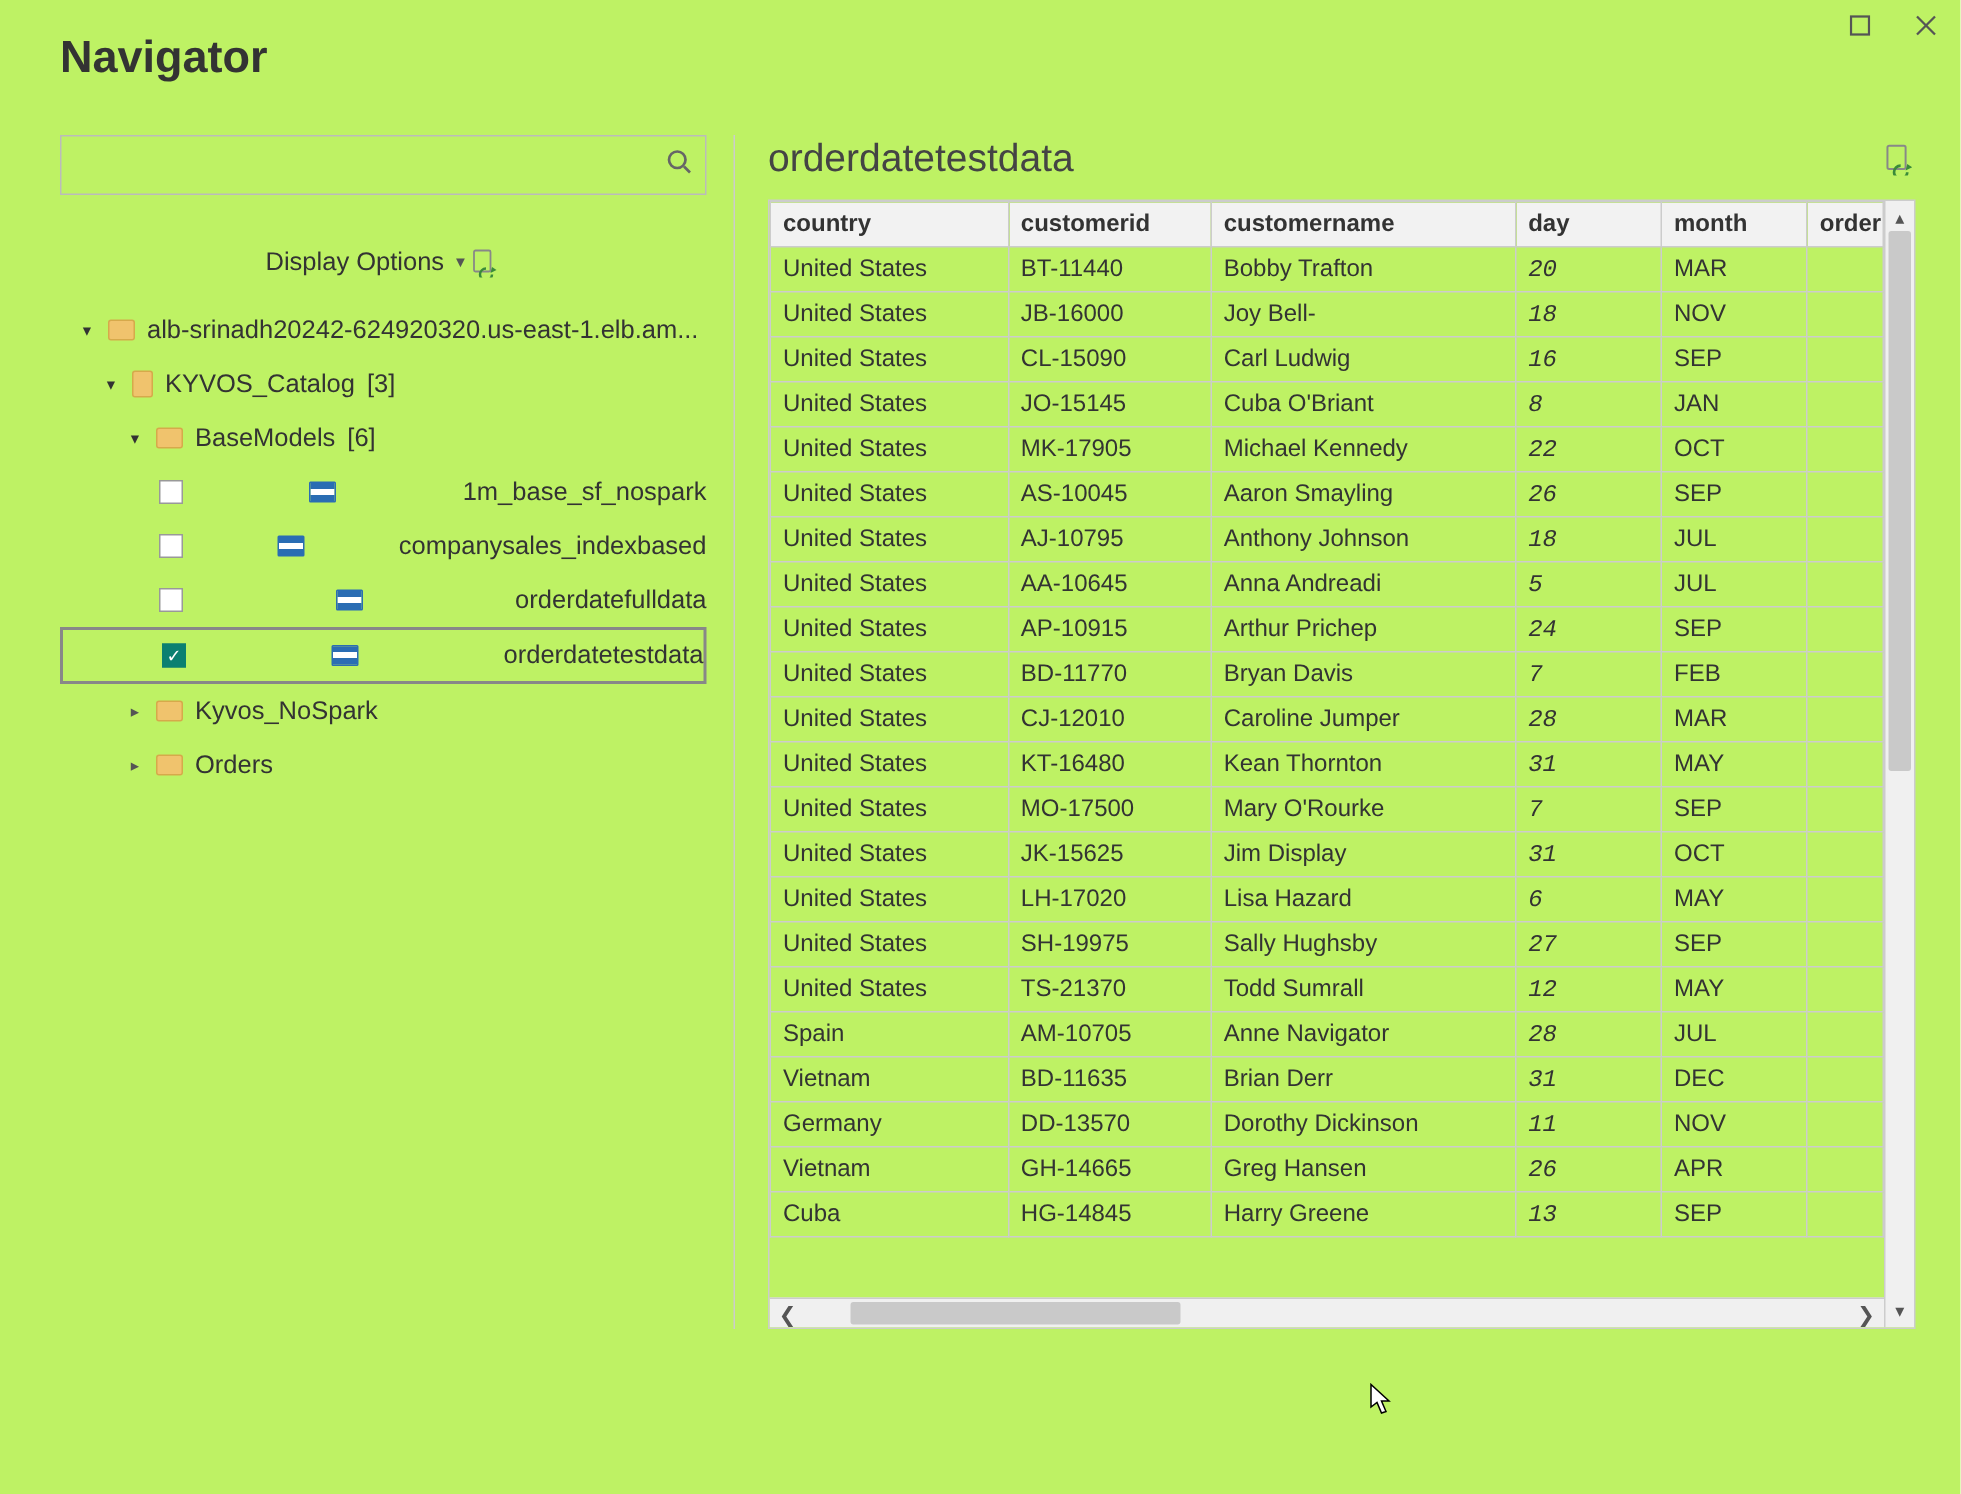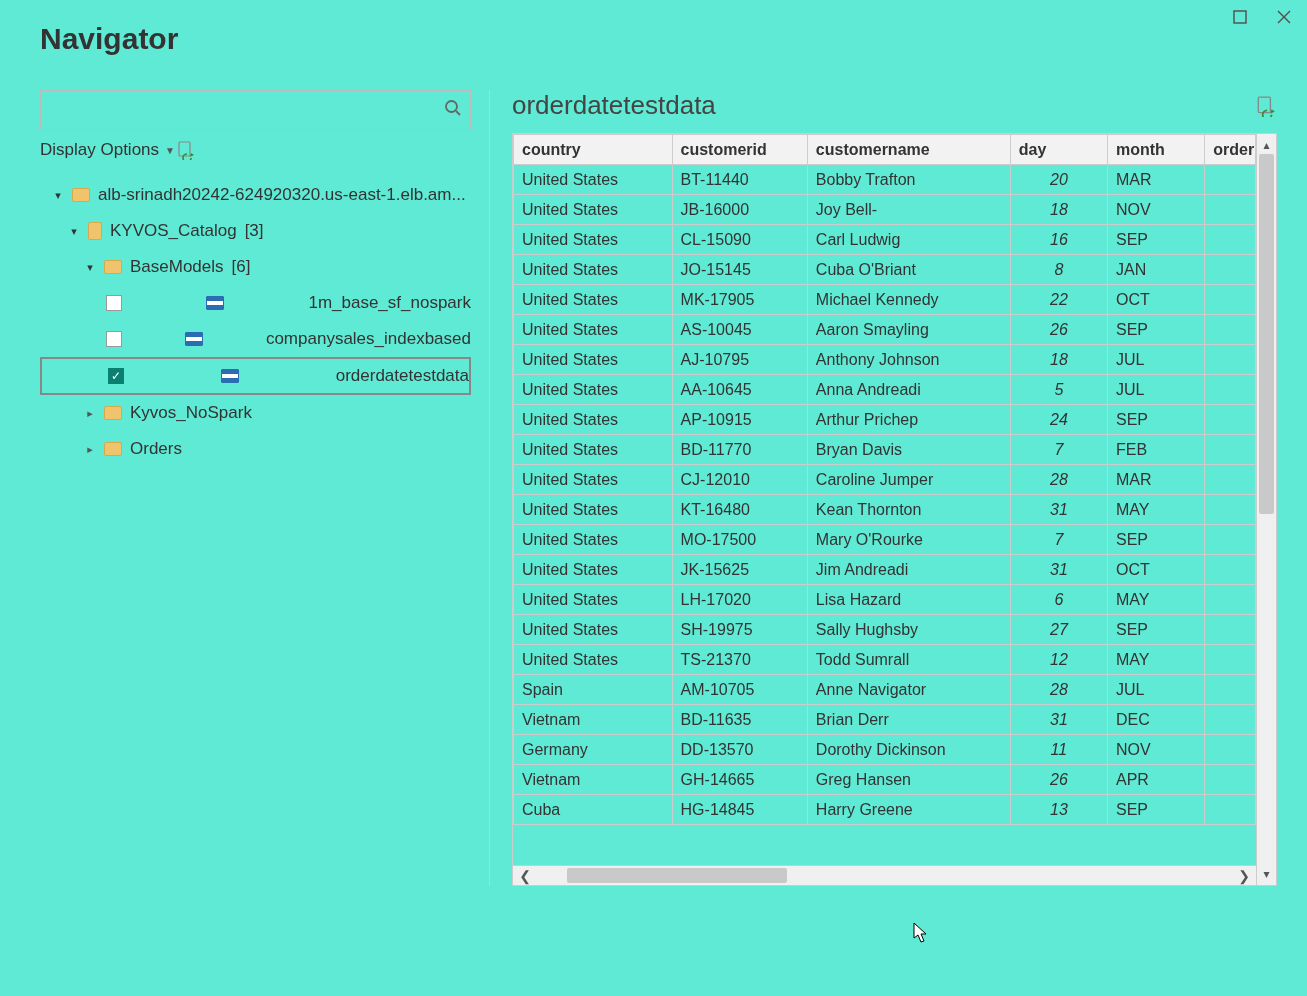--- a/index.html
+++ b/index.html
@@ -1,27 +1,27 @@
 <!DOCTYPE html>
 <html><head>
 <meta charset="utf-8">
 <style>
   * { box-sizing: border-box; }
   html, body { margin:0; padding:0; font-family: "Segoe UI", Arial, sans-serif; background:#fff; color:#333; }
-  .window { width:1307px; height:996px; position:relative; background:#5eead4; overflow:hidden;}
+  .window { width:1307px; height:996px; position:relative; background:#bef264; overflow:hidden;}
   .titlebar-controls { position:absolute; top:6px; right:10px; display:flex; gap:18px;}
   .titlebar-controls .ctl { width:26px; height:22px; display:flex; align-items:center; justify-content:center; color:#555; font-size:16px; cursor:default;}
   .title { position:absolute; top:22px; left:40px; font-size:30px; font-weight:600; color:#333;}
   .content { position:absolute; top:90px; left:40px; right:30px; bottom:110px; display:flex; }
   
   .left { width:450px; display:flex; flex-direction:column; border-right:1px solid #ccc; padding-right:18px;}
   .search-wrap { position:relative; height:40px; border:1px solid #bbb; display:flex; align-items:center;}
   .search-wrap input { flex:1; border:none; outline:none; font-size:15px; padding:4px 10px; background:transparent;}
   .search-wrap .mag { width:34px; text-align:center; color:#666; font-size:18px;}
-  .display-row{ display:flex; align-items:center; justify-content:flex-start; margin-top:3px; height:34px;}
+  .display-row{ display:flex; align-items:center; justify-content:center; margin-top:28px; height:34px;}
   .display-opts{ font-size:17px; color:#333; display:flex; align-items:center; gap:6px;}
   .display-opts .caret{ font-size:10px; color:#555;}
   .refresh-icon{ width:22px; height:22px; display:flex; align-items:center; justify-content:center;}
   .tree{ margin-top:10px; font-size:17px; user-select:none;}
   .node{ display:flex; align-items:center; gap:8px; height:36px; padding-left:0;}
   .node .exp{ width:12px; text-align:center; font-size:11px; color:#333;}
   .folder-icon{ width:18px; height:14px; background:#f0c36d; border:1px solid #d6a94b; border-radius:2px; display:inline-block;}
   .catalog-icon{ width:14px; height:18px; background:#f0c36d; border:1px solid #d6a94b; border-radius:2px; display:inline-block;}
   .table-icon{ width:18px; height:14px; border:1px solid #2a6db3; background:linear-gradient(#2a6db3 33%, #fff 33% 66%, #2a6db3 66%); display:inline-block; border-radius:1px;}
   .chk{ width:16px; height:16px; border:1px solid #999; background:#fff; display:inline-flex; align-items:center; justify-content:center; font-size:12px; color:#fff;}
@@ -33,21 +33,21 @@
   .node.selected{ border:2px solid #888; height:38px;}
   .collapse-right{ width:12px; text-align:center; font-size:11px; color:#555;}
   
   .right{ flex:1; padding-left:22px; display:flex; flex-direction:column;}
   .preview-header{ display:flex; justify-content:space-between; align-items:center;}
   .preview-title{ font-size:26px; color:#444;}
   .table-wrap{ flex:1; margin-top:12px; border:1px solid #ccc; position:relative; overflow:hidden; display:flex;}
   table{ border-collapse:collapse; width:100%; table-layout:fixed;}
   th, td{ border:1px solid #ccc; padding:4px 8px; font-size:16px; text-align:left; height:30px; overflow:hidden; white-space:nowrap;}
   th{ background:#f2f2f2; font-weight:700; color:#333;}
-  td.num{ text-align:center; font-style:italic;}
+  td.num{ text-align:left; font-style:italic;font-family:Liberation Mono, monospace;}
   .vscroll{ width:20px; background:#f0f0f0; position:relative; border-left:1px solid #ccc;}
   .vscroll .vthumb{ position:absolute; left:2px; right:2px; top:20px; height:360px; background:#c9c9c9; border-radius:2px;}
   .vscroll .arrow{ position:absolute; left:0; right:0; text-align:center; font-size:12px; color:#555;}
   .vscroll .arrow.up{ top:4px;} .vscroll .arrow.down{ bottom:4px;}
   .hscroll{ position:absolute; left:0; right:20px; bottom:0; height:20px; background:#f0f0f0; border-top:1px solid #ccc; display:flex; align-items:center;}
   .hscroll .arrow{ width:24px; text-align:center; font-size:14px; color:#555;}
   .hscroll .track{ flex:1; position:relative; height:100%;}
   .hscroll .hthumb{ position:absolute; left:30px; width:220px; top:2px; bottom:2px; background:#c9c9c9; border-radius:2px;}
   .tbody-wrap{ flex:1; overflow:hidden;}
   
@@ -129,20 +129,25 @@
             <div class="node indent-4">
               <span class="chk"></span>
               <span class="table-icon"></span>
               <span>1m_base_sf_nospark</span>
             </div>
             <div class="node indent-4">
               <span class="chk"></span>
               <span class="table-icon"></span>
               <span>companysales_indexbased</span>
             </div>
+            <div class="node indent-4">
+              <span class="chk"></span>
+              <span class="table-icon"></span>
+              <span>orderdatefulldata</span>
+            </div>
             <div class="node indent-4 selected">
               <span class="chk checked">✓</span>
               <span class="table-icon"></span>
               <span>orderdatetestdata</span>
             </div>
           </div>
 
         <div id="tree-siblings">
             <div class="node indent-3">
               <span class="collapse-right">▸</span>
@@ -292,21 +297,21 @@
                   <td>United States</td>
                   <td>MO-17500</td>
                   <td>Mary O'Rourke</td>
                   <td class="num">7</td>
                   <td>SEP</td>
                   <td></td>
                 </tr>
                 <tr>
                   <td>United States</td>
                   <td>JK-15625</td>
-                  <td>Jim Andreadi</td>
+                  <td>Jim Display</td>
                   <td class="num">31</td>
                   <td>OCT</td>
                   <td></td>
                 </tr>
                 <tr>
                   <td>United States</td>
                   <td>LH-17020</td>
                   <td>Lisa Hazard</td>
                   <td class="num">6</td>
                   <td>MAY</td>

